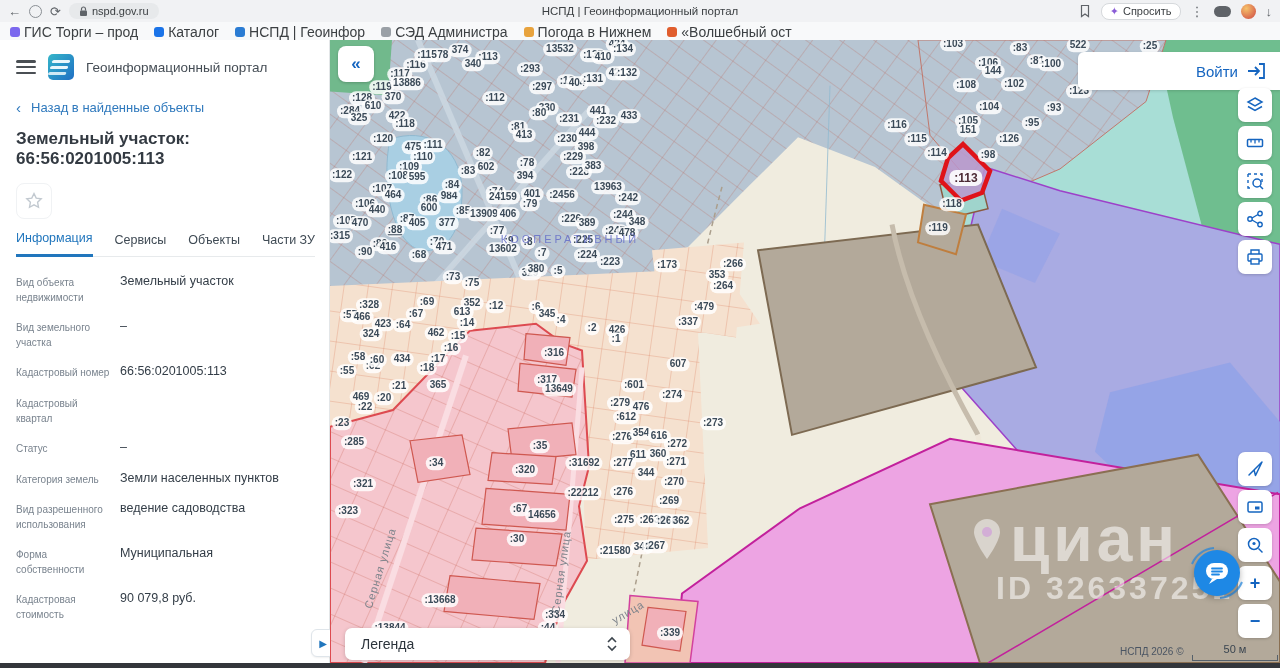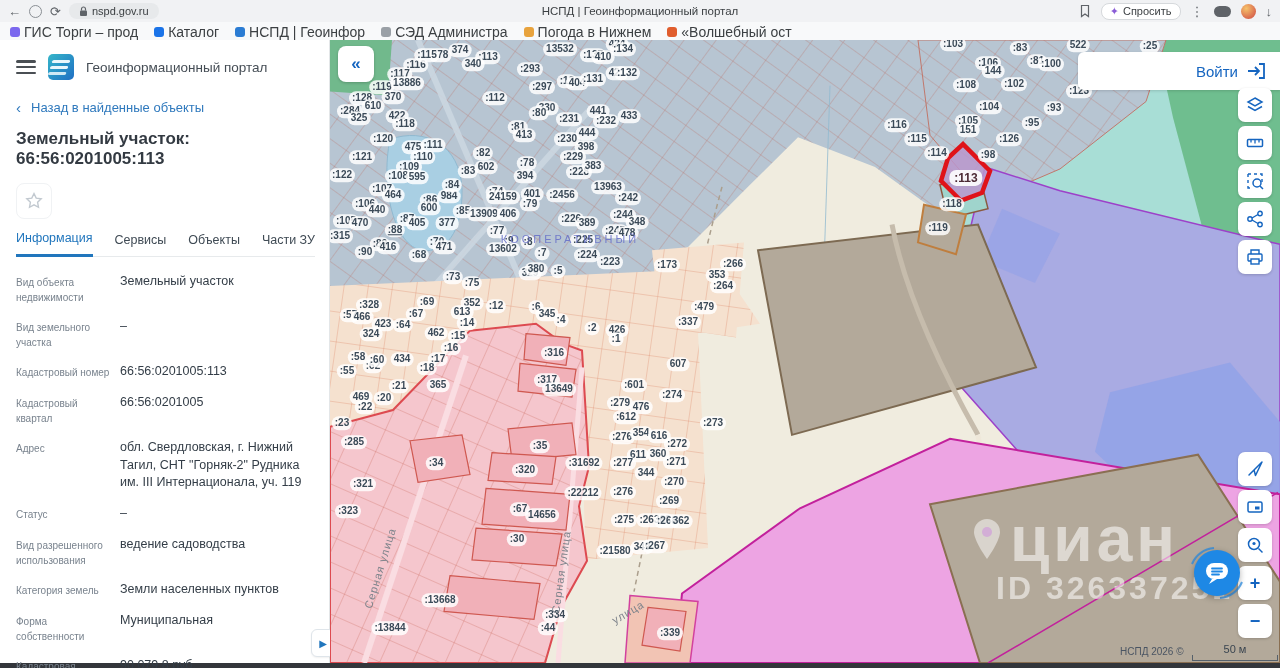--- a/index.html
+++ b/index.html
@@ -164,37 +164,32 @@
         <div class="frow">
           <div class="flabel">Вид земельного участка</div>
           <div class="fvalue">–</div>
         </div>
         <div class="frow">
           <div class="flabel">Кадастровый номер</div>
           <div class="fvalue">66:56:0201005:113</div>
         </div>
         <div class="frow">
           <div class="flabel">Кадастровый квартал</div>
-          <div class="fvalue">66:56:0201005</div>
-        </div>
-        <div class="frow">
-          <div class="flabel">Адрес</div>
-          <div class="fvalue">обл. Свердловская, г. Нижний Тагил, СНТ "Горняк-2" Рудника им. III Интернационала, уч. 119</div>
         </div>
         <div class="frow">
           <div class="flabel">Статус</div>
           <div class="fvalue">–</div>
         </div>
         <div class="frow">
+          <div class="flabel">Категория земель</div>
+          <div class="fvalue">Земли населенных пунктов</div>
+        </div>
+        <div class="frow">
           <div class="flabel">Вид разрешенного использования</div>
           <div class="fvalue">ведение садоводства</div>
-        </div>
-        <div class="frow">
-          <div class="flabel">Категория земель</div>
-          <div class="fvalue">Земли населенных пунктов</div>
         </div>
         <div class="frow">
           <div class="flabel">Форма собственности</div>
           <div class="fvalue">Муниципальная</div>
         </div>
         <div class="frow">
           <div class="flabel">Кадастровая стоимость</div>
           <div class="fvalue">90 079,8 руб.</div>
         </div>
       </div>
@@ -575,20 +570,26 @@
         </svg>
       <div class="fab">
         <svg width="26" height="24" viewBox="0 0 26 24">
             <rect x="2" y="2" width="22" height="16" rx="8" fill="#fff"></rect>
             <path d="M8 18l-3 5 8-5z" fill="#fff"></path>
             <path d="M8 7.5h10M8 10.5h10M8 13.5h7" stroke="#1e88e5" stroke-width="1.8" stroke-linecap="round"></path>
           </svg>
       </div>
     </div>
 
+    <div class="legendbar">
+      <span>Легенда</span>
+      <svg width="12" height="16" viewBox="0 0 12 16">
+          <path d="M2 6l4-4 4 4M2 10l4 4 4-4" stroke="#3c444c" stroke-width="1.6" fill="none"></path>
+        </svg>
+    </div>
 
     <div class="copyright">НСПД 2026 ©</div>
     <div class="scale">
       <div class="stext">50 м</div>
       <div class="sbar"></div>
     </div>
   </div>
 </div>
 <div class="bottomstrip"></div>
 

